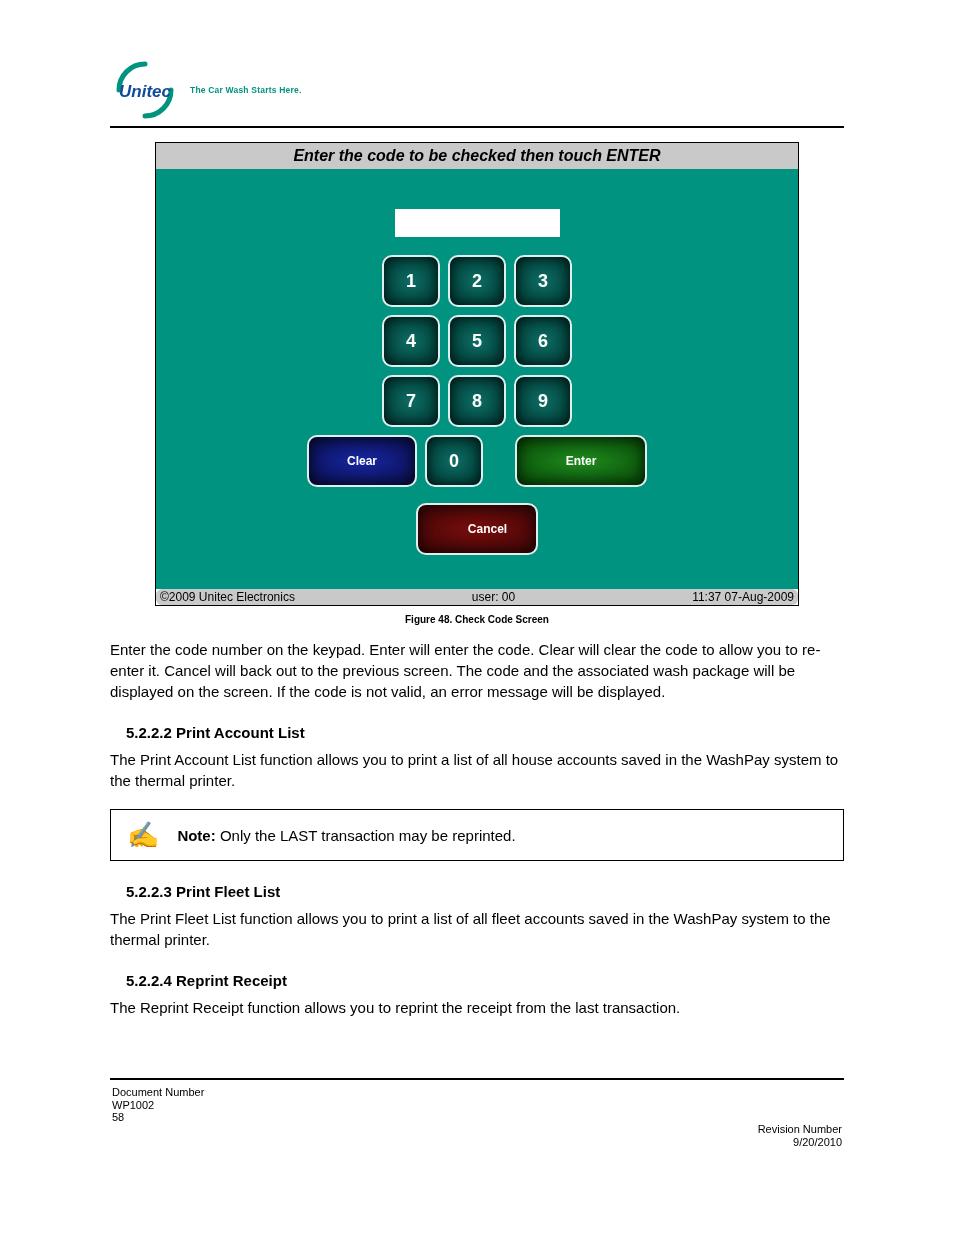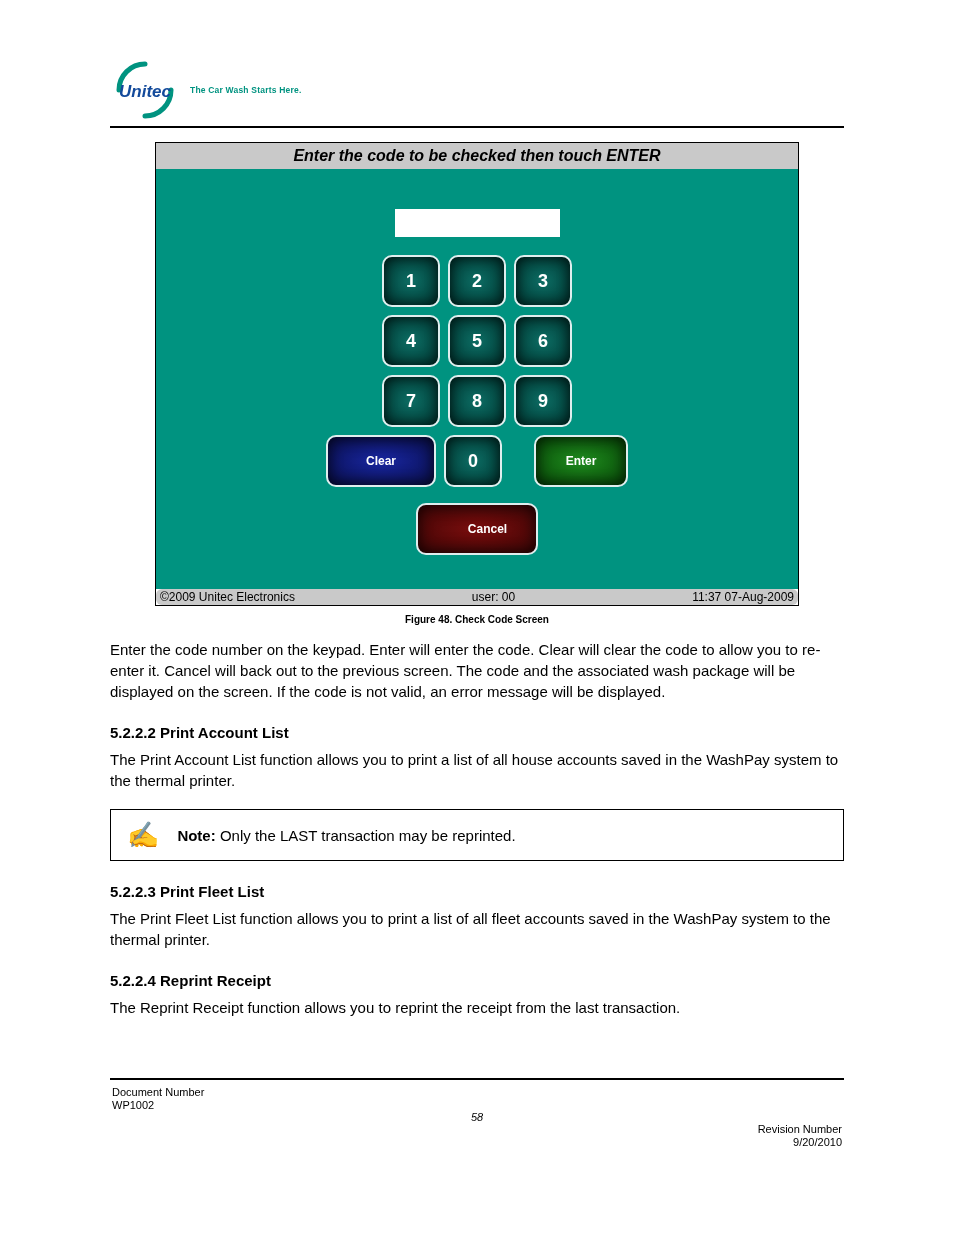--- a/index.html
+++ b/index.html
@@ -84,21 +84,21 @@
   }
   .key-zero { width:58px; }
   .btn {
     height:52px; border-radius:10px; border:2px solid #dfeeee;
     box-shadow: inset 0 0 14px rgba(0,0,0,0.6), inset 0 0 20px rgba(0,0,0,0.3);
     color:#fff; font-weight:bold; font-size:12px;
     display:flex; align-items:center; justify-content:center;
     cursor:pointer;
   }
   .btn-clear  { width:110px; background: radial-gradient(ellipse at center, #1826a0 0%, #0a0f4d 100%); }
-  .btn-enter  { width:94px; background: radial-gradient(ellipse at center, #1f8a1e 0%, #074a07 100%); margin-left: 24px; }
+  .btn-enter  { width:132px; background: radial-gradient(ellipse at center, #1f8a1e 0%, #074a07 100%); margin-left: 24px; }
   .btn-cancel { width:122px; background: radial-gradient(ellipse at center, #7a0d0d 0%, #3e0606 100%); margin-top:8px;padding-left:21px; }
   .ss-status {
     background: #c9c9c9;
     display:flex; justify-content:space-between;
     font-size: 12px;
     padding: 1px 4px;
     font-family: Arial, sans-serif;
     border-radius: 6px;
   }
   .figure-cap {
@@ -108,21 +108,21 @@
     margin: 6px 0 14px 0;
   }
   .body-text {
     font-size:15px;
     line-height:1.4;
     margin: 8px 0;
   }
   .subhead {
     font-size:15px;
     font-weight:bold;
-    margin: 22px 0 8px 0;
+    margin: 22px 0 8px 16px;
   }
   .note-box {
     border:1px solid #000;
     display:flex;
     align-items:center;
     gap:18px;
     padding: 12px 16px;
     margin: 18px 0;
   }
   .note-icon { font-size:26px; line-height:1; flex:0 0 auto; }
@@ -133,21 +133,21 @@
     margin: 60px 0 6px 0;
   }
   .footer-row {
     display:flex; justify-content:space-between;
     font-size:11px;
     color:#000;
     padding: 0 2px 0 2px;
     flex-direction: column;
   }
   .footer-row .left { text-align:left; min-width:200px; }
-  .footer-row .center { text-align:center; flex:1;font-style:italic; }
+  .footer-row .center { text-align:left; flex:1; }
   .footer-row .right { text-align:right; min-width:200px; }
   .footer-row .below { display:block; margin-top:1px;}
 </style>
 </head>
 <body>
 
 <div class="page">
 
   <div class="header-row">
     <div class="logo-wrap">

